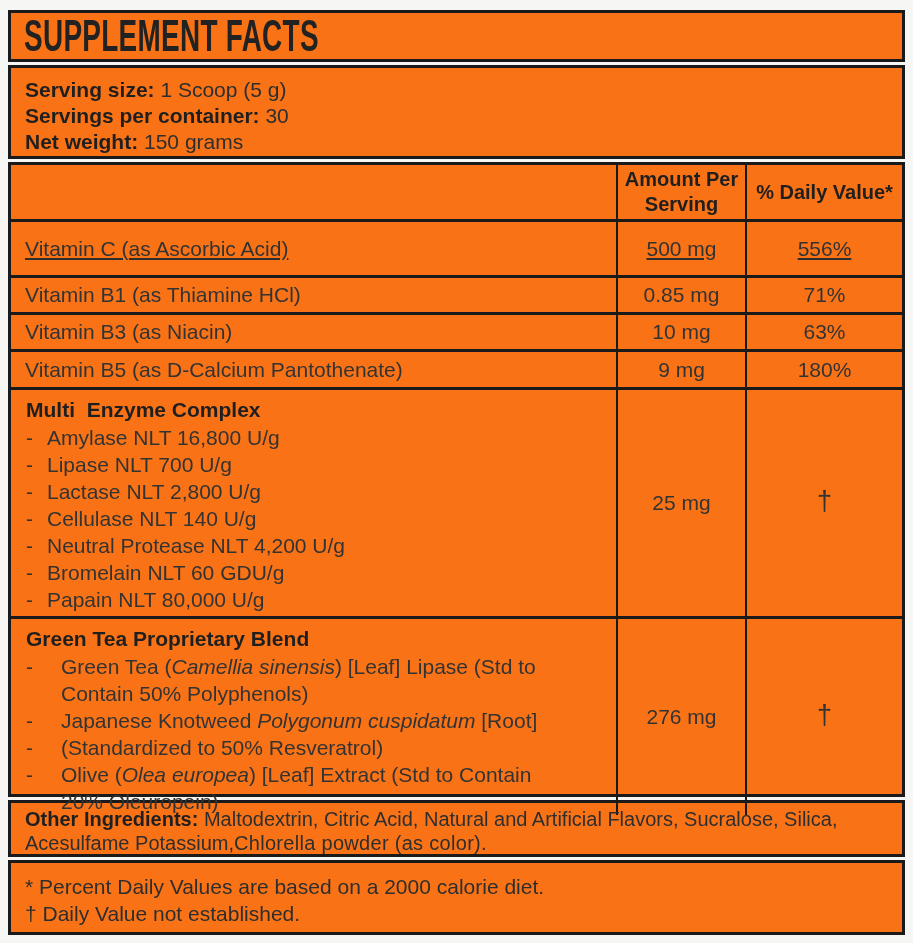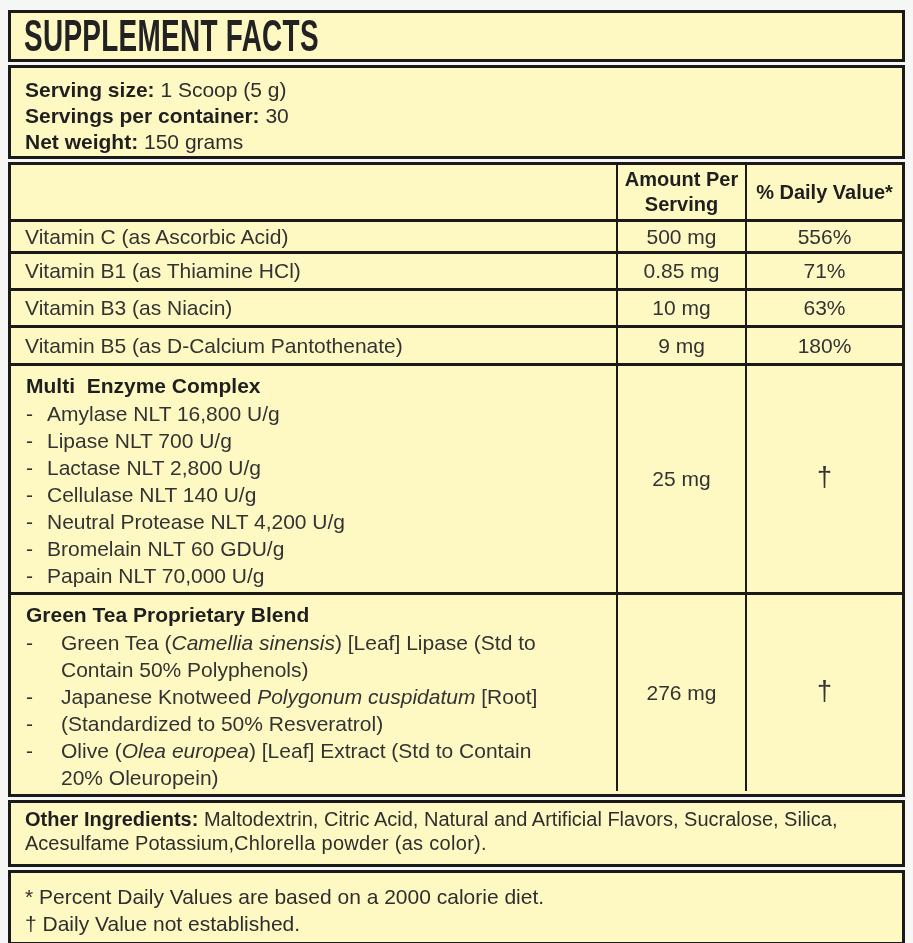--- a/index.html
+++ b/index.html
@@ -1,53 +1,53 @@
 <!DOCTYPE html>
 <html><head>
 <meta charset="utf-8">
 <style>
   * { margin:0; padding:0; box-sizing:border-box; }
   html,body { width:913px; height:943px; background:#f6f6f4; }
   body { font-family:"Liberation Sans", sans-serif; color:#2e2e2e; position:relative; }
   .sheet { position:absolute; left:8px; top:10px; width:897px; }
-  .box { border:3px solid #1a1a1a; background:#fef9c3; margin-bottom:3px; }
+  .box { border:3px solid #1a1a1a; background:#f97316; margin-bottom:3px; }
 
   
   .title-box { height:52px; display:flex; align-items:center; padding-left:13px; overflow:hidden; }
   .main-title { font-size:45px; font-weight:700; color:#222; white-space:nowrap;
                 transform:scaleX(0.62); transform-origin:left center; letter-spacing:0.5px; }
 
   
   .serving-box { height:94px; padding:9px 14px; font-size:21px; line-height:26px; color:#2e2e2e; }
   .serv-line b { color:#1f1f1f; }
 
   
   .table-box { height:635px; }
   .trow { display:grid; grid-template-columns:605px 129px 1fr; border-bottom:3px solid #1a1a1a; }
   .trow:last-child { border-bottom:none; }
   .cell { min-width:0; }
   .c2, .c3 { border-left:2px solid #1a1a1a; display:flex; align-items:center; justify-content:center;
              text-align:center; font-size:21px; color:#333; }
   .thead { height:57px; }
   .thead .c2, .thead .c3 { font-weight:700; color:#1f1f1f; font-size:20px; line-height:25px; padding:2px 4px; }
-  .vrow1 { height:32px; } .vrow2 { height:37px; } .vrow3 { height:37px; } .vrow4 { height:38px; }
+  .vrow1 { height:56px;text-decoration:underline; } .vrow2 { height:37px; } .vrow3 { height:37px; } .vrow4 { height:38px; }
   .name-cell { display:flex; align-items:center; padding-left:14px; font-size:21px; color:#333; }
   .big-name { display:block; padding:6px 8px 0 15px; font-size:21px; color:#333; }
   .group-title { font-weight:700; color:#1f1f1f; line-height:28px; white-space:pre-wrap; }
   .litem { display:flex; line-height:27px; }
   .litem .bullet { flex:0 0 21px; }
   .litem.wide .bullet { flex:0 0 35px; }
   .litem .itxt { flex:1; }
   .it { font-style:italic; }
   .enz-row { height:229px; }
   .blend-row { height:138px; }
   .dagger { font-size:27px; padding-bottom:4px; }
 
   
-  .other-box { height:67px; padding:4px 12px 0 14px; font-size:20px; line-height:24px; color:#2e2e2e; }
+  .other-box { height:57px; padding:4px 12px 0 14px; font-size:20px; line-height:24px; color:#2e2e2e; }
   .other-box .b { font-weight:700; color:#1f1f1f; }
   .other-box .m { font-weight:400; letter-spacing:0.3px; }
 
   
   .foot-box { height:75px; padding:10px 14px; font-size:21px; line-height:27px; color:#2e2e2e; }
 </style>
 </head>
 <body>
 
 <div class="sheet">
@@ -116,21 +116,21 @@
         <div class="litem">
             <span class="bullet">-</span>
             <span class="itxt">Neutral Protease NLT 4,200 U/g</span>
           </div>
         <div class="litem">
             <span class="bullet">-</span>
             <span class="itxt">Bromelain NLT 60 GDU/g</span>
           </div>
         <div class="litem">
             <span class="bullet">-</span>
-            <span class="itxt">Papain NLT 70,000 U/g</span>
+            <span class="itxt">Papain NLT 80,000 U/g</span>
           </div>
       </div>
       <div class="cell c2">25 mg</div>
       <div class="cell c3 dagger">†</div>
     </div>
 
     <div class="trow blend-row">
       <div class="cell big-name">
         <div class="group-title">Green Tea Proprietary Blend</div>
         <div class="litem wide">

